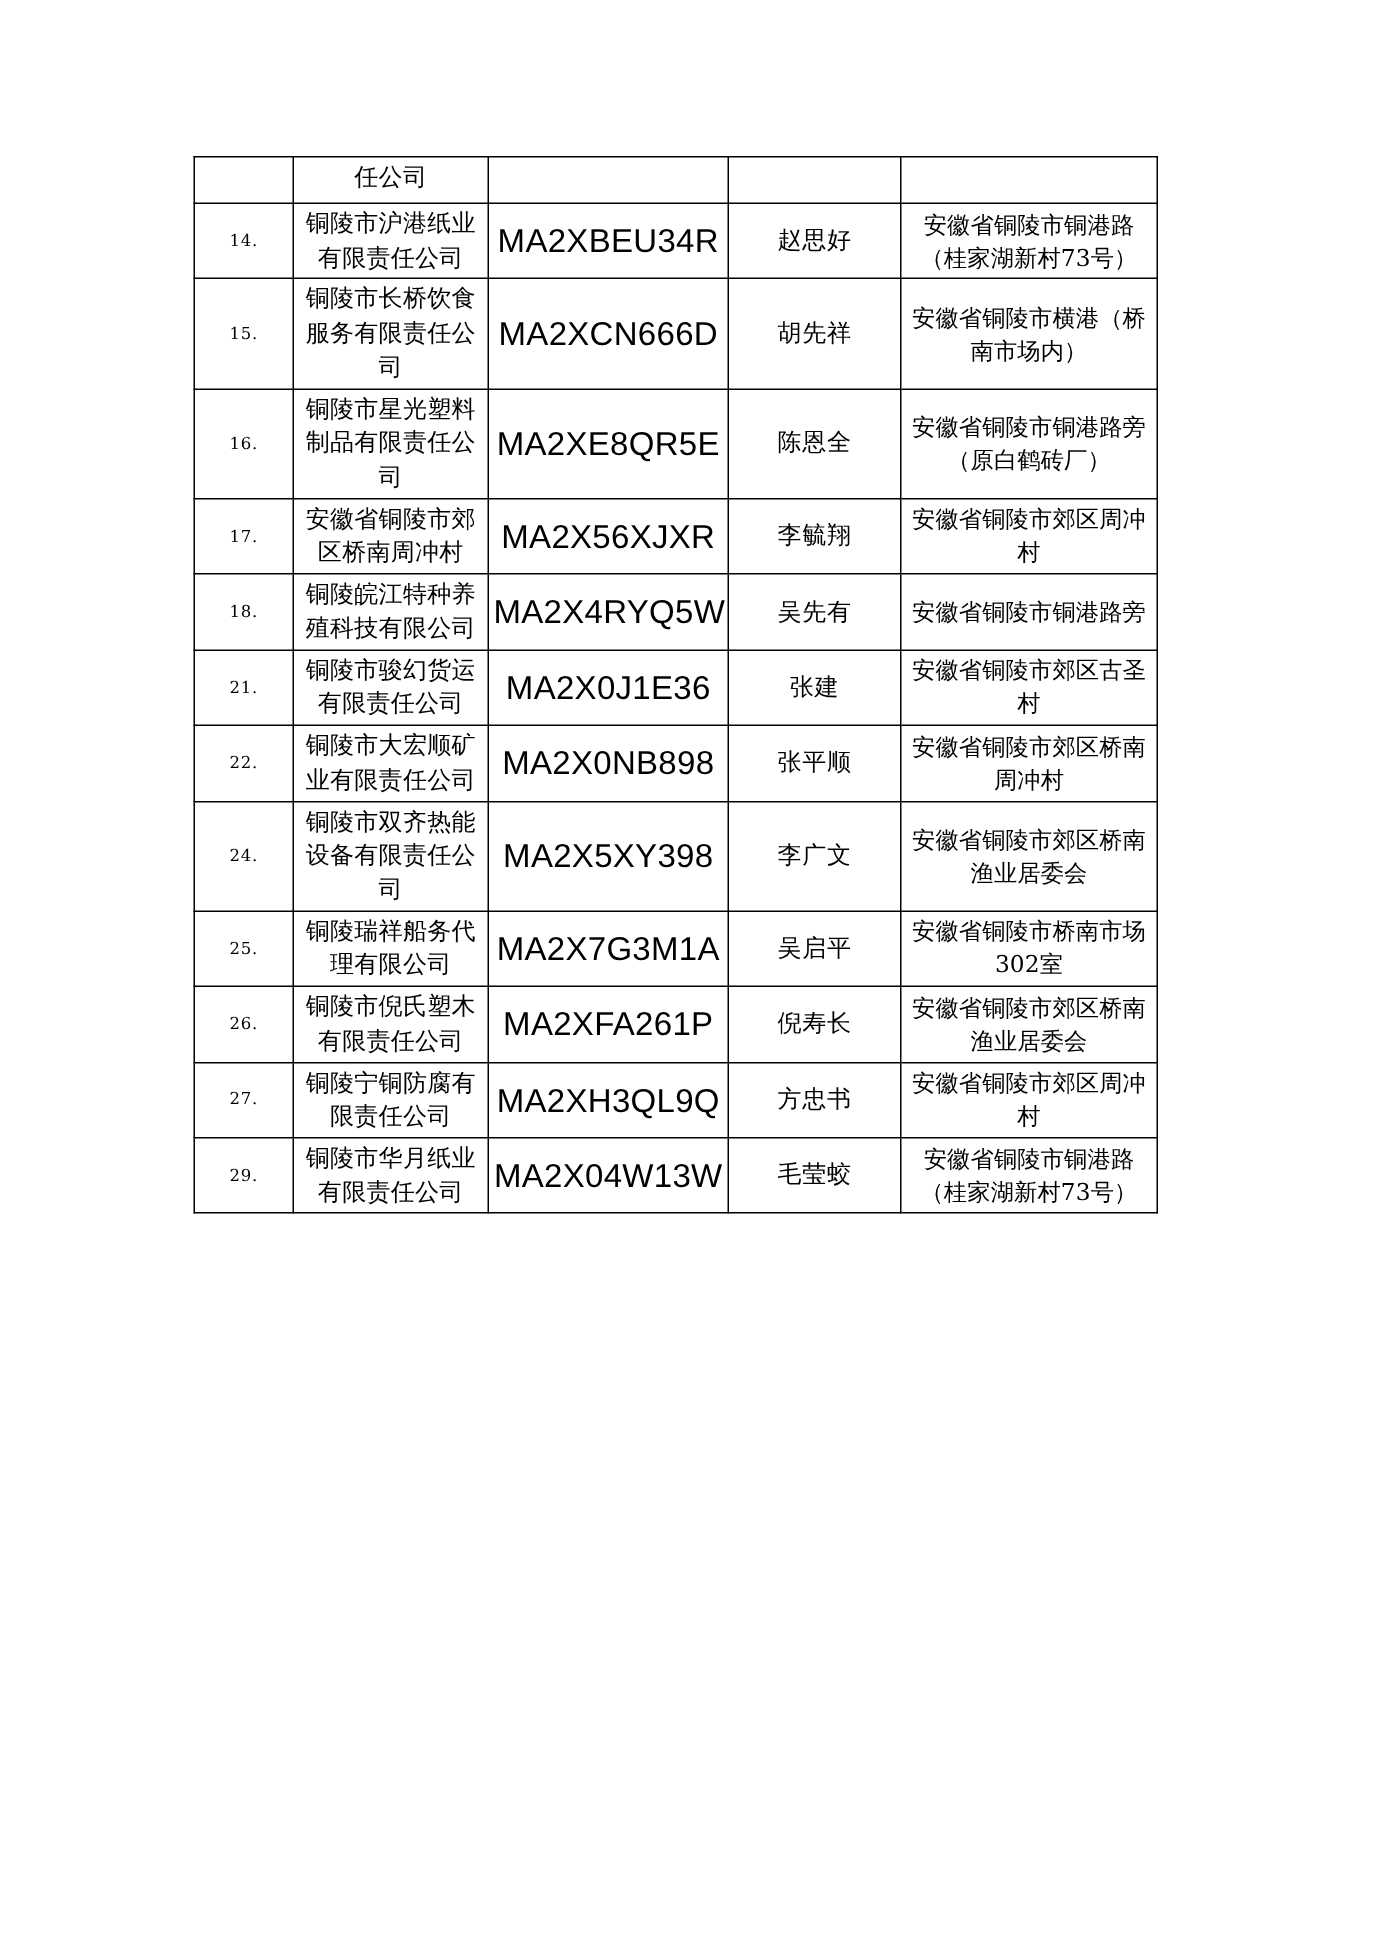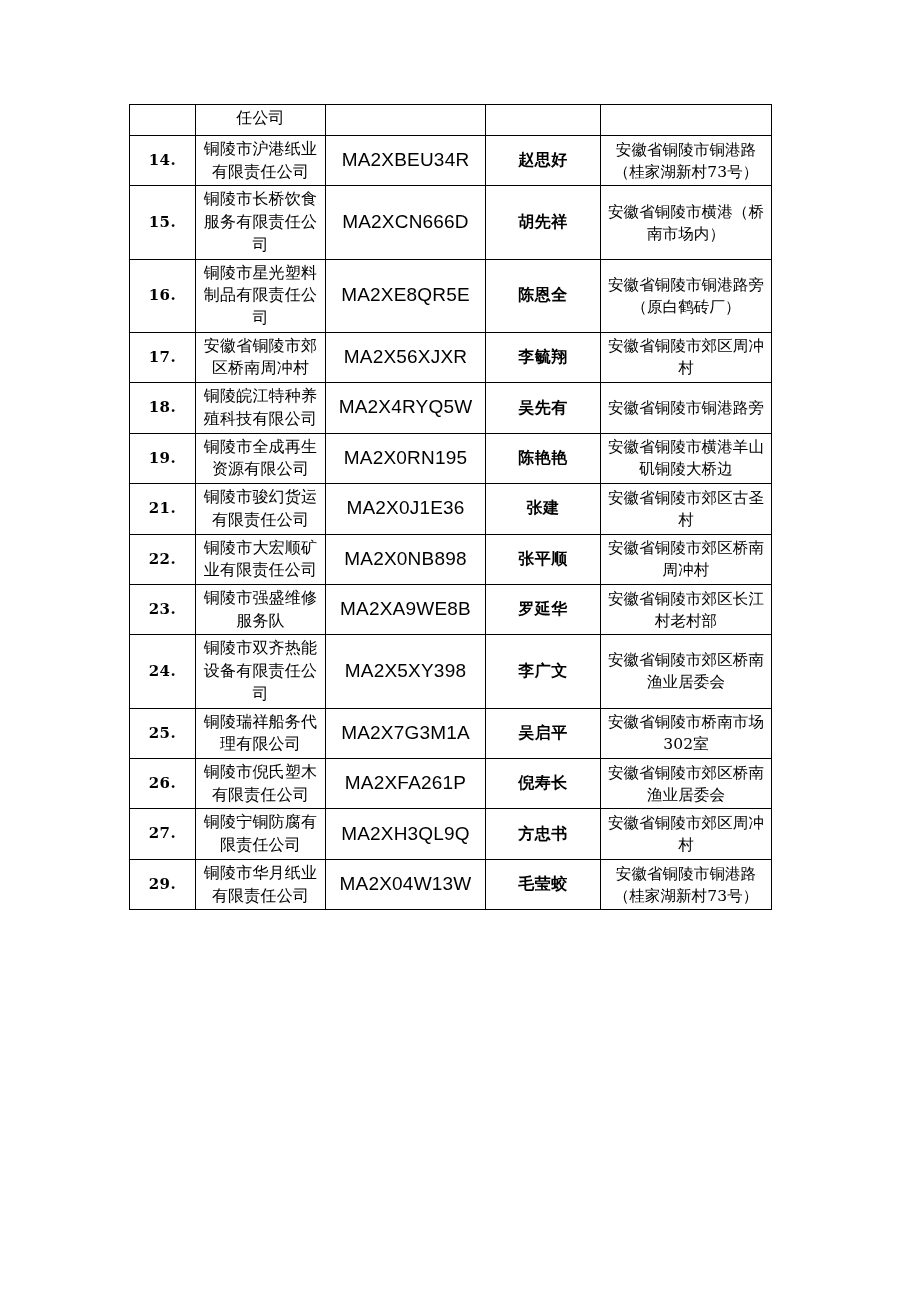--- a/index.html
+++ b/index.html
@@ -38,41 +38,39 @@
   }
   
   col.c-idx   { width: 66px; }
   col.c-name  { width: 130px; }
   col.c-code  { width: 160px; }
   col.c-rep   { width: 115px; }
   col.c-addr  { width: 171px; }
 
   .cell-index {
     font-family: "DejaVu Serif", "Liberation Serif", serif;
-    font-size: 15px;
+    font-size: 11px;
     letter-spacing: 0.5px;
-    font-weight: bold;
   }
   .cell-company {
     font-family: "DejaVu Serif", "Liberation Serif", serif;
     font-size: 16px;
     letter-spacing: 0.2px;
   }
   .cell-code {
     font-family: "Liberation Sans", "DejaVu Sans", sans-serif;
-    font-size: 19px;
+    font-size: 22px;
     letter-spacing: 0.2px;
     white-space: nowrap;
   }
   .cell-rep {
     font-family: "DejaVu Serif", "Liberation Serif", serif;
     font-size: 16px;
     letter-spacing: 0.5px;
     white-space: nowrap;
-    font-weight: bold;
   }
   .cell-address {
     font-family: "DejaVu Serif", "Liberation Serif", serif;
     font-size: 15.5px;
     letter-spacing: 0.1px;
     word-break: break-all;
   }
   
   tr.continuation-row td {
     height: 26px;
@@ -130,46 +128,32 @@
           <td class="cell-address">安徽省铜陵市郊区周冲村</td>
         </tr>
         <tr>
           <td class="cell-index">18.</td>
           <td class="cell-company">铜陵皖江特种养殖科技有限公司</td>
           <td class="cell-code">MA2X4RYQ5W</td>
           <td class="cell-rep">吴先有</td>
           <td class="cell-address">安徽省铜陵市铜港路旁</td>
         </tr>
         <tr>
-          <td class="cell-index">19.</td>
-          <td class="cell-company">铜陵市全成再生资源有限公司</td>
-          <td class="cell-code">MA2X0RN195</td>
-          <td class="cell-rep">陈艳艳</td>
-          <td class="cell-address">安徽省铜陵市横港羊山矶铜陵大桥边</td>
-        </tr>
-        <tr>
           <td class="cell-index">21.</td>
           <td class="cell-company">铜陵市骏幻货运有限责任公司</td>
           <td class="cell-code">MA2X0J1E36</td>
           <td class="cell-rep">张建</td>
           <td class="cell-address">安徽省铜陵市郊区古圣村</td>
         </tr>
         <tr>
           <td class="cell-index">22.</td>
           <td class="cell-company">铜陵市大宏顺矿业有限责任公司</td>
           <td class="cell-code">MA2X0NB898</td>
           <td class="cell-rep">张平顺</td>
           <td class="cell-address">安徽省铜陵市郊区桥南周冲村</td>
-        </tr>
-        <tr>
-          <td class="cell-index">23.</td>
-          <td class="cell-company">铜陵市强盛维修服务队</td>
-          <td class="cell-code">MA2XA9WE8B</td>
-          <td class="cell-rep">罗延华</td>
-          <td class="cell-address">安徽省铜陵市郊区长江村老村部</td>
         </tr>
         <tr>
           <td class="cell-index">24.</td>
           <td class="cell-company">铜陵市双齐热能设备有限责任公司</td>
           <td class="cell-code">MA2X5XY398</td>
           <td class="cell-rep">李广文</td>
           <td class="cell-address">安徽省铜陵市郊区桥南渔业居委会</td>
         </tr>
         <tr>
           <td class="cell-index">25.</td>

